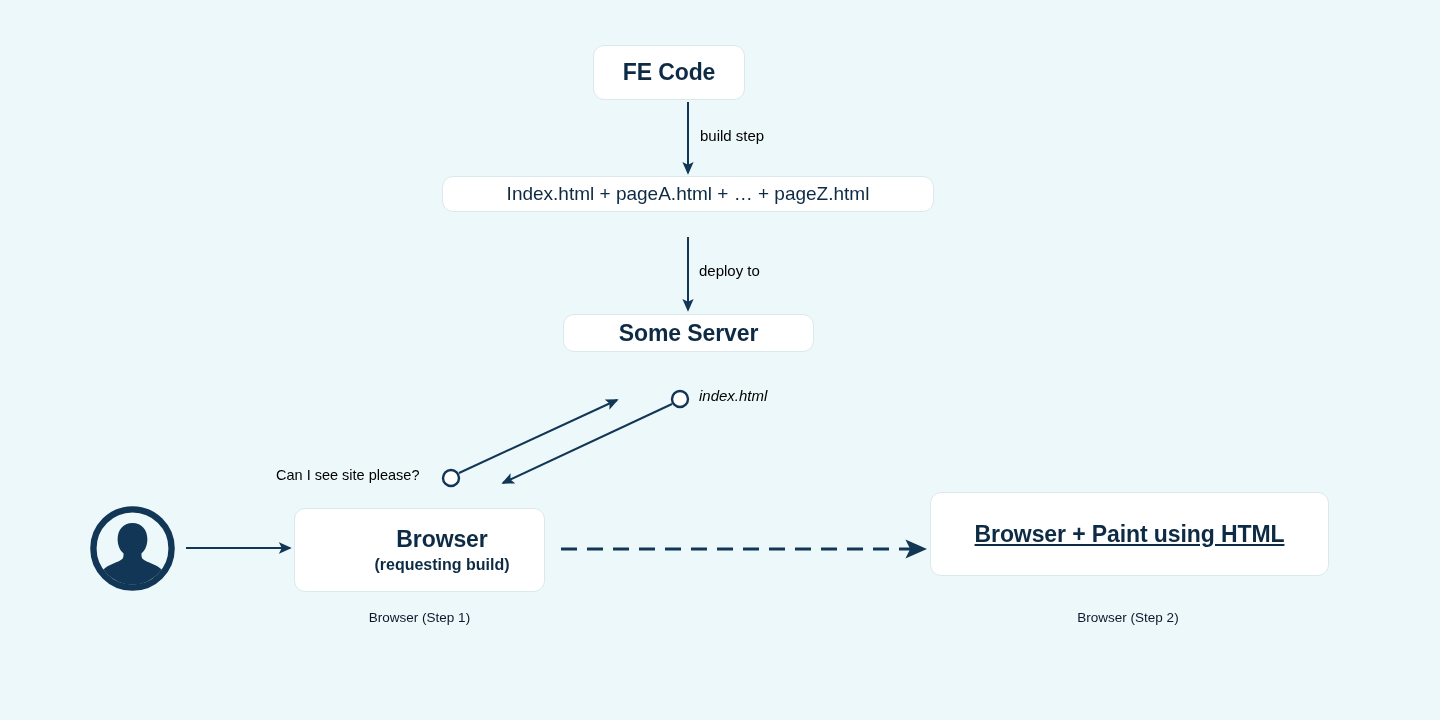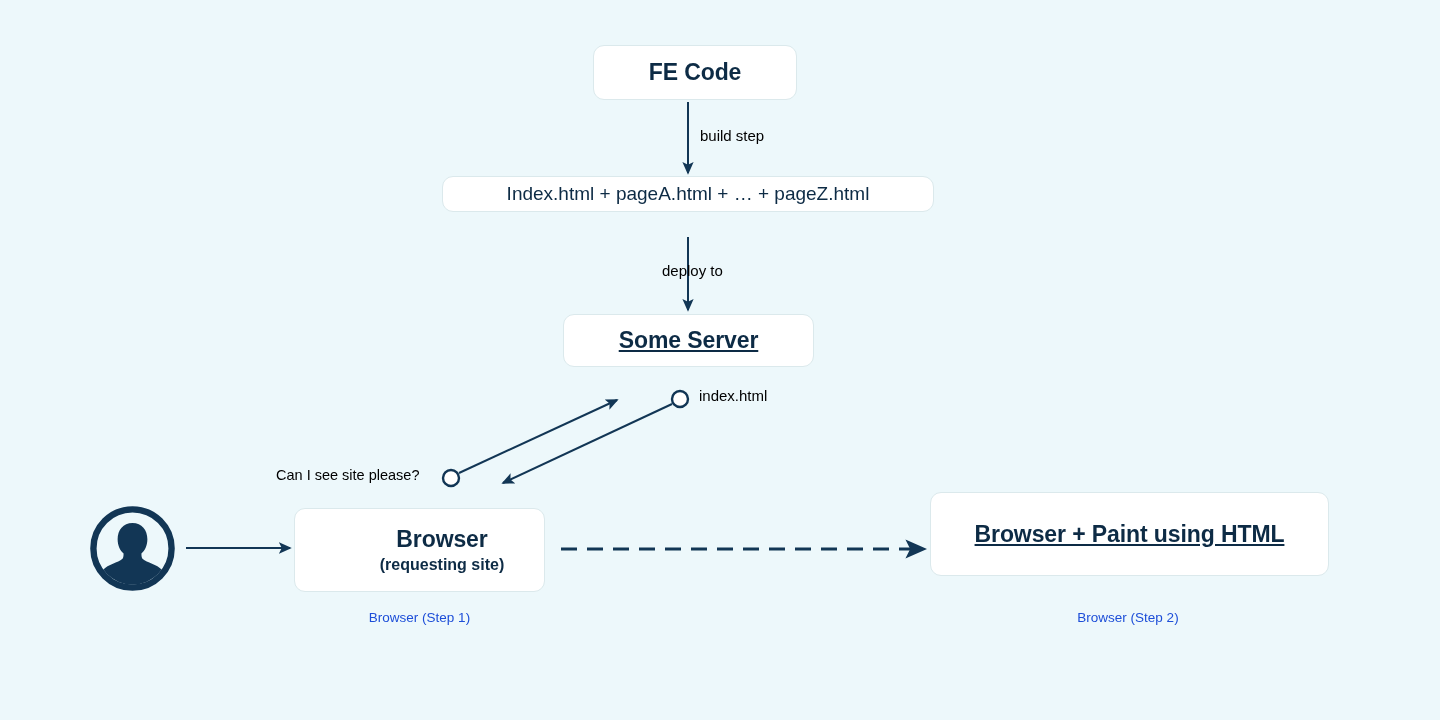--- a/index.html
+++ b/index.html
@@ -52,42 +52,42 @@
     line-height: 1.2;
   }
   .node-sub-bold {
     font-size: 16px;
     font-weight: bold;
     line-height: 1.2;
     margin-top: 3px;
   }
 
   
-  #node-fe-code    { left: 593px;  top: 45px;  width: 204px; height: 55px; }
+  #node-fe-code    { left: 593px;  top: 45px;  width: 152px; height: 55px; }
   #node-html-files { left: 442px;  top: 176px; width: 492px; height: 36px; }
-  #node-some-server{ left: 563px;  top: 314px; width: 251px; height: 53px; text-decoration: underline; }
+  #node-some-server{ left: 563px;  top: 314px; width: 251px; height: 38px; }
   #node-browser-1  { left: 294px;  top: 508px; width: 251px; height: 84px; padding-left: 45px; }
   #node-browser-2  { left: 930px;  top: 492px; width: 399px; height: 84px; text-decoration: underline; }
 
   .edge-label {
     position: absolute;
     font-size: 15px;
     color: #000000;
     white-space: nowrap;
     line-height: 1;
   }
   #label-build-step { left: 700px; top: 128px; }
-  #label-deploy-to  { left: 662px; top: 263px; }
-  #label-index-html { left: 699px; top: 388px; }
+  #label-deploy-to  { left: 699px; top: 263px; }
+  #label-index-html { left: 699px; top: 388px; font-style: italic; }
   #label-can-i-see  { left: 276px; top: 468px; font-size: 14.5px; text-align: right; }
 
   .node-caption {
     position: absolute;
     font-size: 13.5px;
-    color: #1d4ed8;
+    color: #0f172a;
     white-space: nowrap;
     text-align: center;
     line-height: 1;
   }
   #caption-browser-1 { left: 294px; top: 611px; width: 251px; }
   #caption-browser-2 { left: 918px; top: 611px; width: 420px; }
 
   #avatar {
     position: absolute;
     left: 90px;
@@ -145,21 +145,21 @@
   <div class="node" id="node-html-files">
     <div class="node-title-plain">Index.html + pageA.html + … + pageZ.html</div>
   </div>
 
   <div class="node" id="node-some-server">
     <div class="node-title-bold">Some Server</div>
   </div>
 
   <div class="node" id="node-browser-1">
     <div class="node-title-bold">Browser</div>
-    <div class="node-sub-bold">(requesting site)</div>
+    <div class="node-sub-bold">(requesting build)</div>
   </div>
 
   <div class="node" id="node-browser-2">
     <div class="node-title-bold">Browser + Paint using HTML</div>
   </div>
 
   <div class="edge-label" id="label-build-step">build step</div>
   <div class="edge-label" id="label-deploy-to">deploy to</div>
   <div class="edge-label" id="label-index-html">index.html</div>
   <div class="edge-label" id="label-can-i-see">Can I see site please?</div>

